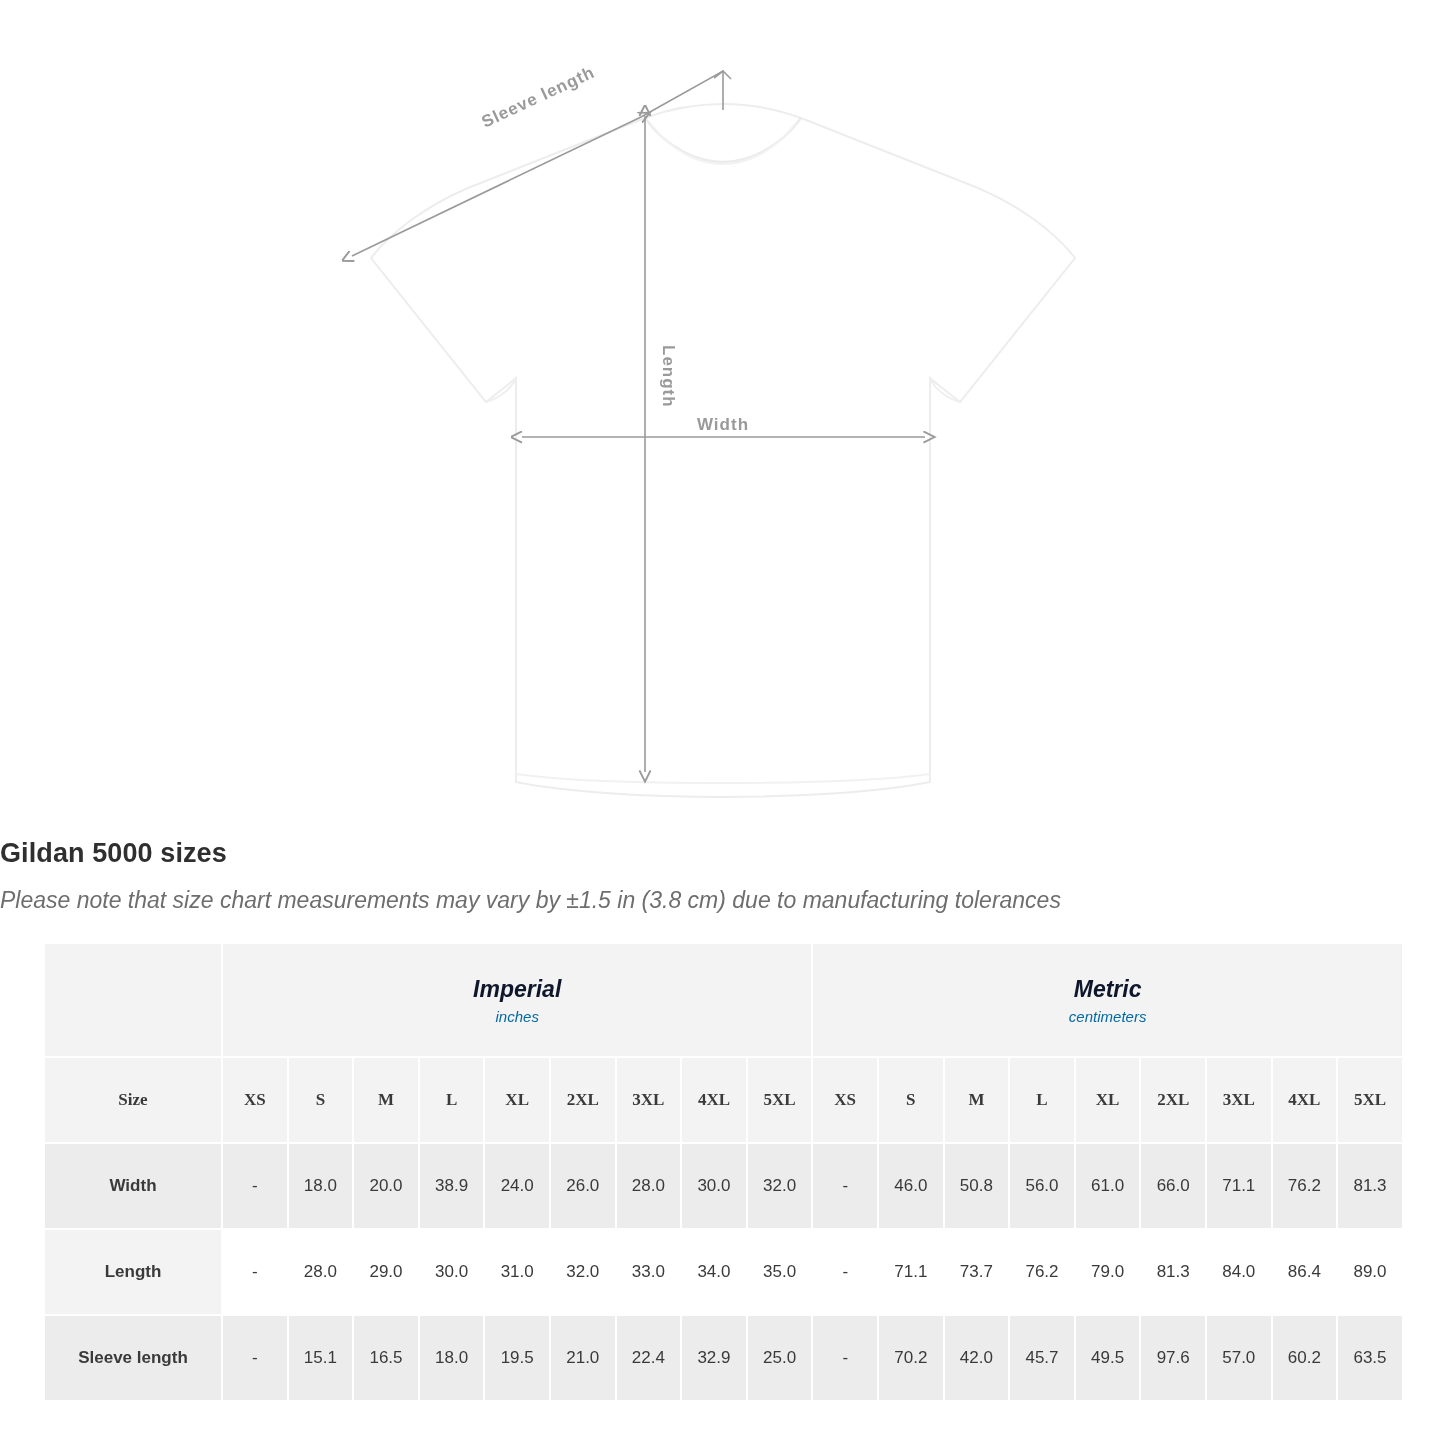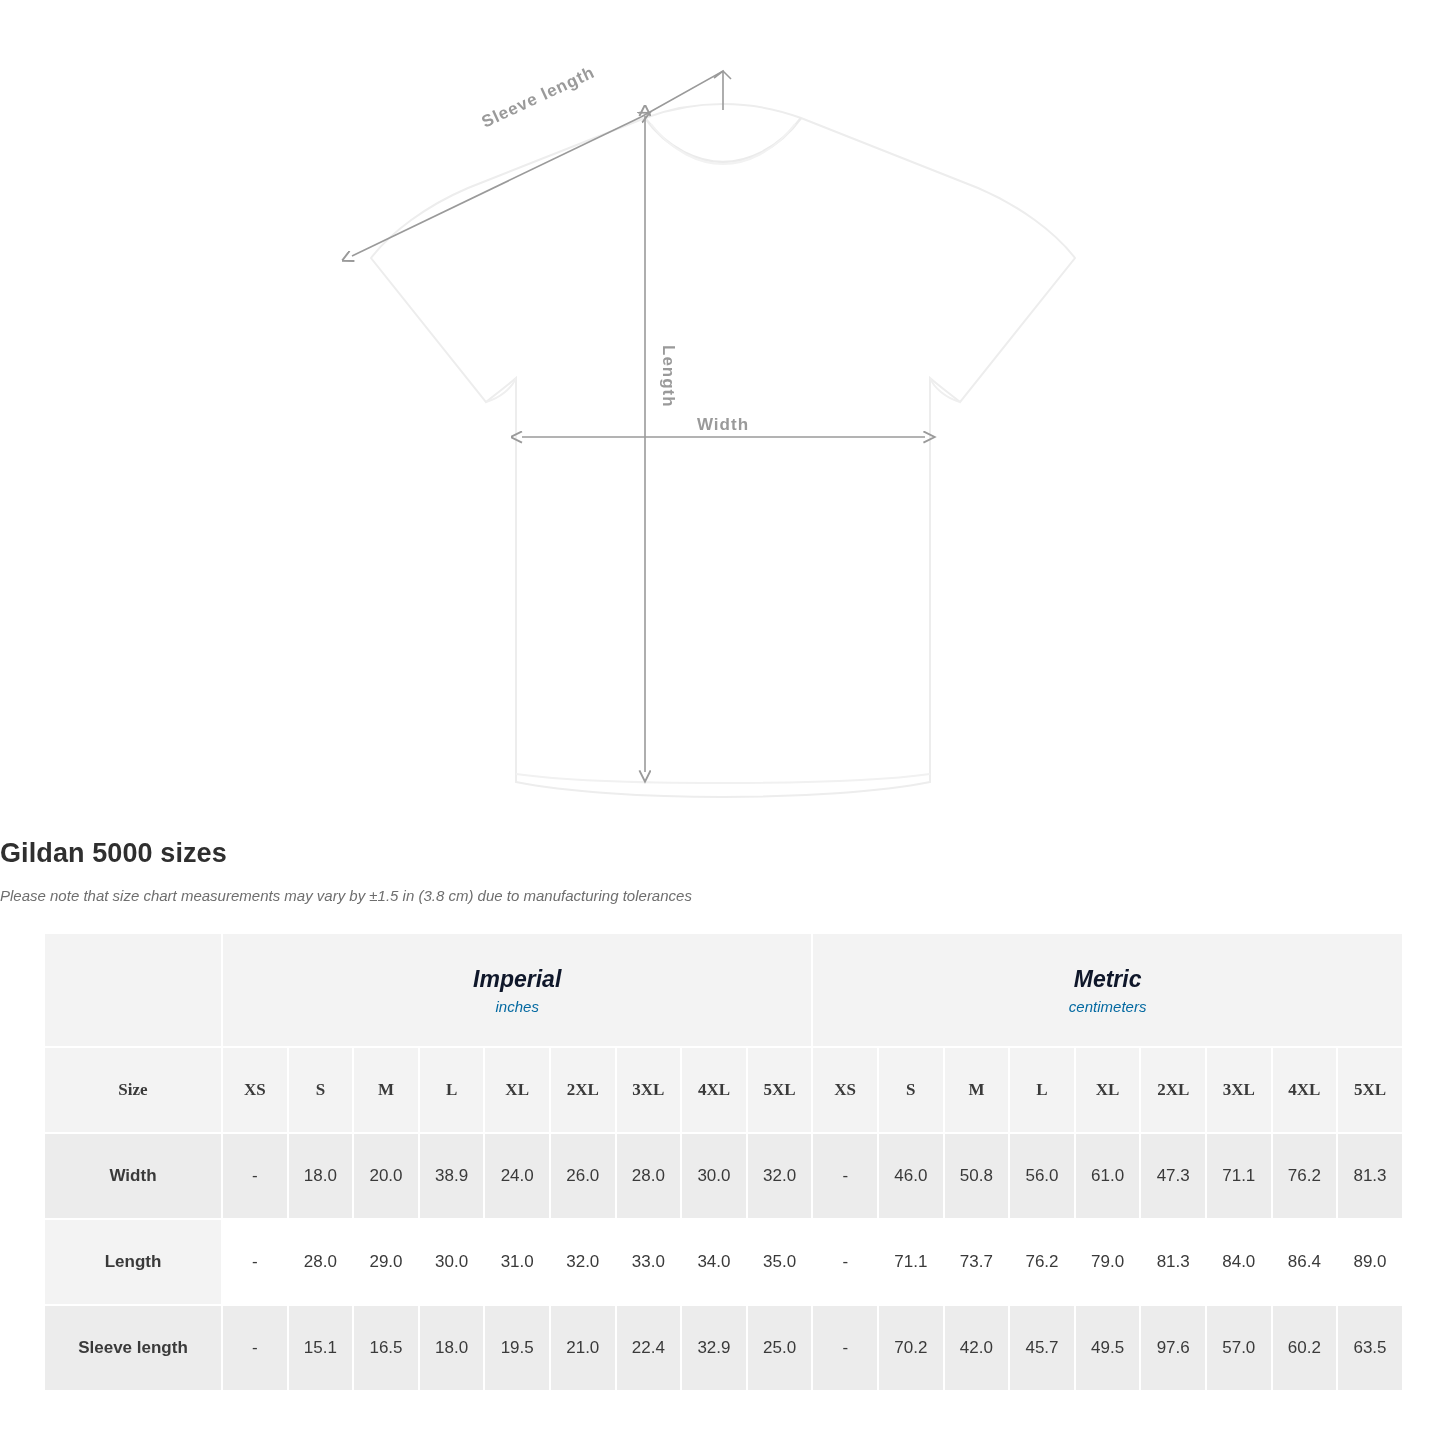--- a/index.html
+++ b/index.html
@@ -36,21 +36,21 @@
     margin-top: 8px;
   }
   .chart-title {
     font-size: 27px;
     font-weight: bold;
     color: #2f2f2f;
     letter-spacing: 0.1px;
   }
   .chart-note {
     margin-top: 18px;
-    font-size: 15px;
+    font-size: 23px;
     font-style: italic;
     color: #6e6e6e;
   }
 
   
   .table-wrap {
     margin: 28px 43px 0 43px;
   }
   table.size-table {
     width: 1359px;
@@ -233,21 +233,21 @@
           <td>24.0</td>
           <td>26.0</td>
           <td>28.0</td>
           <td>30.0</td>
           <td>32.0</td>
           <td>-</td>
           <td>46.0</td>
           <td>50.8</td>
           <td>56.0</td>
           <td>61.0</td>
-          <td>47.3</td>
+          <td>66.0</td>
           <td>71.1</td>
           <td>76.2</td>
           <td>81.3</td>
         </tr>
 
         <tr class="data-row band-white">
           <td class="rowlabel">Length</td>
           <td>-</td>
           <td>28.0</td>
           <td>29.0</td>

